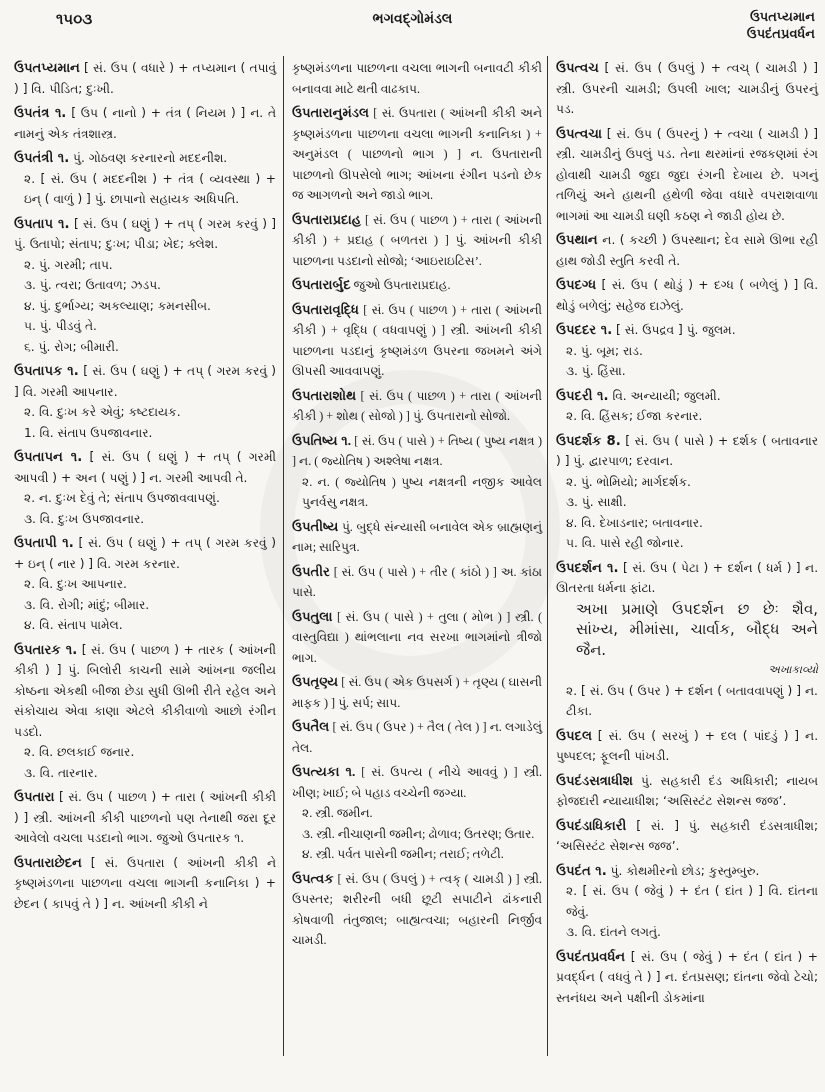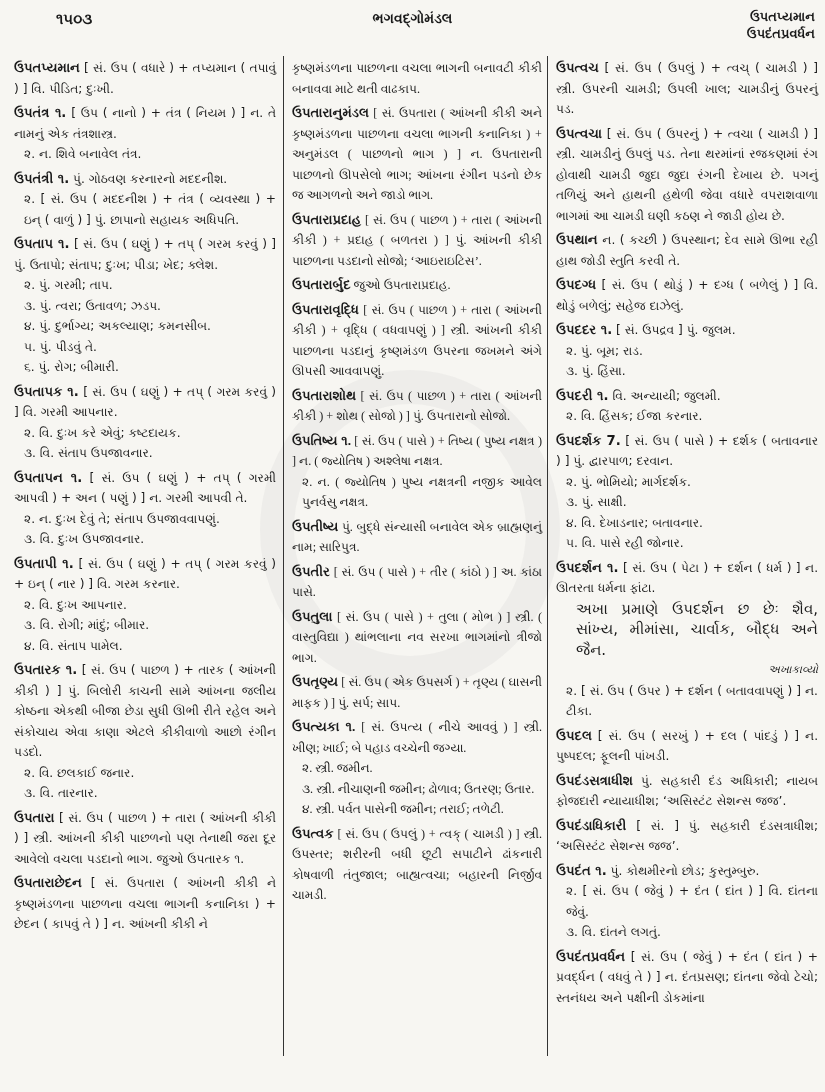--- a/index.html
+++ b/index.html
@@ -37,53 +37,54 @@
   </div>
 </div>
 
 <div class="watermark"></div>
 <div class="rule rule1"></div>
 <div class="rule rule2"></div>
 
 <div class="columns">
   <div class="col col1">
       <div class="entry"><span class="hw">ઉપતપ્યમાન</span> <span class="ety">[ સં. ઉપ ( વધારે ) + તપ્યમાન ( તપાવું ) ] વિ. પીડિત; દુઃખી.</span></div>
-      <div class="entry"><span class="hw">ઉપતંત્ર ૧.</span> <span class="ety">[ ઉપ ( નાનો ) + તંત્ર ( નિયમ ) ] ન. તે નામનું એક તંત્રશાસ્ત્ર.</span><div class="sense">૨. ન. શિવે બનાવેલ તંત્ર.</div></div>
+      <div class="entry"><span class="hw">ઉપતંત્ર ૧.</span> <span class="ety">[ ઉપ ( નાનો ) + તંત્ર ( નિયમ ) ] ન. તે નામનું એક તંત્રશાસ્ત્ર.</span></div>
       <div class="entry"><span class="hw">ઉપતંત્રી ૧.</span> <span class="ety">પું. ગોઠવણ કરનારનો મદદનીશ.</span><div class="sense">૨. [ સં. ઉપ ( મદદનીશ ) + તંત્ર ( વ્યવસ્થા ) + ઇન્ ( વાળું ) ] પું. છાપાનો સહાયક અધિપતિ.</div></div>
       <div class="entry"><span class="hw">ઉપતાપ ૧.</span> <span class="ety">[ સં. ઉપ ( ઘણું ) + તપ્ ( ગરમ કરવું ) ] પું. ઉતાપો; સંતાપ; દુઃખ; પીડા; ખેદ; ક્લેશ.</span><div class="sense">૨. પું. ગરમી; તાપ.</div><div class="sense">૩. પું. ત્વરા; ઉતાવળ; ઝડપ.</div><div class="sense">૪. પું. દુર્ભાગ્ય; અકલ્યાણ; કમનસીબ.</div><div class="sense">૫. પું. પીડવું તે.</div><div class="sense">૬. પું. રોગ; બીમારી.</div></div>
-      <div class="entry"><span class="hw">ઉપતાપક ૧.</span> <span class="ety">[ સં. ઉપ ( ઘણું ) + તપ્ ( ગરમ કરવું ) ] વિ. ગરમી આપનાર.</span><div class="sense">૨. વિ. દુઃખ કરે એવું; કષ્ટદાયક.</div><div class="sense">૩. વિ. સંતાપ ઉપજાવનાર.</div></div>
+      <div class="entry"><span class="hw">ઉપતાપક ૧.</span> <span class="ety">[ સં. ઉપ ( ઘણું ) + તપ્ ( ગરમ કરવું ) ] વિ. ગરમી આપનાર.</span><div class="sense">૨. વિ. દુઃખ કરે એવું; કષ્ટદાયક.</div><div class="sense">1. વિ. સંતાપ ઉપજાવનાર.</div></div>
       <div class="entry"><span class="hw">ઉપતાપન ૧.</span> <span class="ety">[ સં. ઉપ ( ઘણું ) + તપ્ ( ગરમી આપવી ) + અન ( પણું ) ] ન. ગરમી આપવી તે.</span><div class="sense">૨. ન. દુઃખ દેવું તે; સંતાપ ઉપજાવવાપણું.</div><div class="sense">૩. વિ. દુઃખ ઉપજાવનાર.</div></div>
       <div class="entry"><span class="hw">ઉપતાપી ૧.</span> <span class="ety">[ સં. ઉપ ( ઘણું ) + તપ્ ( ગરમ કરવું ) + ઇન્ ( નાર ) ] વિ. ગરમ કરનાર.</span><div class="sense">૨. વિ. દુઃખ આપનાર.</div><div class="sense">૩. વિ. રોગી; માંદું; બીમાર.</div><div class="sense">૪. વિ. સંતાપ પામેલ.</div></div>
       <div class="entry"><span class="hw">ઉપતારક ૧.</span> <span class="ety">[ સં. ઉપ ( પાછળ ) + તારક ( આંખની કીકી ) ] પું. બિલોરી કાચની સામે આંખના જલીય કોષ્ઠના એકથી બીજા છેડા સુધી ઊભી રીતે રહેલ અને સંકોચાય એવા કાણા એટલે કીકીવાળો આછો રંગીન પડદો.</span><div class="sense">૨. વિ. છલકાઈ જનાર.</div><div class="sense">૩. વિ. તારનાર.</div></div>
       <div class="entry"><span class="hw">ઉપતારા</span> <span class="ety">[ સં. ઉપ ( પાછળ ) + તારા ( આંખની કીકી ) ] સ્ત્રી. આંખની કીકી પાછળનો પણ તેનાથી જરા દૂર આવેલો વચલા પડદાનો ભાગ. જુઓ ઉપતારક ૧.</span></div>
       <div class="entry"><span class="hw">ઉપતારાછેદન</span> <span class="ety">[ સં. ઉપતારા ( આંખની કીકી ને કૃષ્ણમંડળના પાછળના વચલા ભાગની કનાનિકા ) + છેદન ( કાપવું તે ) ] ન. આંખની કીકી ને</span></div>
     </div>
   <div class="col col2">
       <div class="entry"><span class="ety">કૃષ્ણમંડળના પાછળના વચલા ભાગની બનાવટી કીકી બનાવવા માટે થતી વાઢકાપ.</span></div>
       <div class="entry"><span class="hw">ઉપતારાનુમંડલ</span> <span class="ety">[ સં. ઉપતારા ( આંખની કીકી અને કૃષ્ણમંડળના પાછળના વચલા ભાગની કનાનિકા ) + અનુમંડલ ( પાછળનો ભાગ ) ] ન. ઉપતારાની પાછળનો ઊપસેલો ભાગ; આંખના રંગીન પડનો છેક જ આગળનો અને જાડો ભાગ.</span></div>
       <div class="entry"><span class="hw">ઉપતારાપ્રદાહ</span> <span class="ety">[ સં. ઉપ ( પાછળ ) + તારા ( આંખની કીકી ) + પ્રદાહ ( બળતરા ) ] પું. આંખની કીકી પાછળના પડદાનો સોજો; ‘આઇરાઇટિસ’.</span></div>
       <div class="entry"><span class="hw">ઉપતારાર્બુદ</span> <span class="ety">જુઓ ઉપતારાપ્રદાહ.</span></div>
       <div class="entry"><span class="hw">ઉપતારાવૃદ્ધિ</span> <span class="ety">[ સં. ઉપ ( પાછળ ) + તારા ( આંખની કીકી ) + વૃદ્ધિ ( વધવાપણું ) ] સ્ત્રી. આંખની કીકી પાછળના પડદાનું કૃષ્ણમંડળ ઉપરના જખમને અંગે ઊપસી આવવાપણું.</span></div>
       <div class="entry"><span class="hw">ઉપતારાશોથ</span> <span class="ety">[ સં. ઉપ ( પાછળ ) + તારા ( આંખની કીકી ) + શોથ ( સોજો ) ] પું. ઉપતારાનો સોજો.</span></div>
       <div class="entry"><span class="hw">ઉપતિષ્ય ૧.</span> <span class="ety">[ સં. ઉપ ( પાસે ) + તિષ્ય ( પુષ્ય નક્ષત્ર ) ] ન. ( જ્યોતિષ ) અશ્લેષા નક્ષત્ર.</span><div class="sense">૨. ન. ( જ્યોતિષ ) પુષ્ય નક્ષત્રની નજીક આવેલ પુનર્વસુ નક્ષત્ર.</div></div>
       <div class="entry"><span class="hw">ઉપતીષ્ય</span> <span class="ety">પું. બુદ્ધે સંન્યાસી બનાવેલ એક બ્રાહ્મણનું નામ; સારિપુત્ર.</span></div>
       <div class="entry"><span class="hw">ઉપતીર</span> <span class="ety">[ સં. ઉપ ( પાસે ) + તીર ( કાંઠો ) ] અ. કાંઠા પાસે.</span></div>
       <div class="entry"><span class="hw">ઉપતુલા</span> <span class="ety">[ સં. ઉપ ( પાસે ) + તુલા ( મોભ ) ] સ્ત્રી. ( વાસ્તુવિદ્યા ) થાંભલાના નવ સરખા ભાગમાંનો ત્રીજો ભાગ.</span></div>
       <div class="entry"><span class="hw">ઉપતૃણ્ય</span> <span class="ety">[ સં. ઉપ ( એક ઉપસર્ગ ) + તૃણ્ય ( ઘાસની માફક ) ] પું. સર્પ; સાપ.</span></div>
+      <div class="entry"><span class="hw">ઉપતૈલ</span> <span class="ety">[ સં. ઉપ ( ઉપર ) + તૈલ ( તેલ ) ] ન. લગાડેલું તેલ.</span></div>
       <div class="entry"><span class="hw">ઉપત્યકા ૧.</span> <span class="ety">[ સં. ઉપત્ય ( નીચે આવવું ) ] સ્ત્રી. ખીણ; ખાઈ; બે પહાડ વચ્ચેની જગ્યા.</span><div class="sense">૨. સ્ત્રી. જમીન.</div><div class="sense">૩. સ્ત્રી. નીચાણની જમીન; ઢોળાવ; ઉતરણ; ઉતાર.</div><div class="sense">૪. સ્ત્રી. પર્વત પાસેની જમીન; તરાઈ; તળેટી.</div></div>
       <div class="entry"><span class="hw">ઉપત્વક</span> <span class="ety">[ સં. ઉપ ( ઉપલું ) + ત્વક્ ( ચામડી ) ] સ્ત્રી. ઉપસ્તર; શરીરની બધી છૂટી સપાટીને ઢાંકનારી કોષવાળી તંતુજાલ; બાહ્યત્વચા; બહારની નિર્જીવ ચામડી.</span></div>
     </div>
   <div class="col col3">
       <div class="entry"><span class="hw">ઉપત્વચ</span> <span class="ety">[ સં. ઉપ ( ઉપલું ) + ત્વચ્ ( ચામડી ) ] સ્ત્રી. ઉપરની ચામડી; ઉપલી ખાલ; ચામડીનું ઉપરનું પડ.</span></div>
       <div class="entry"><span class="hw">ઉપત્વચા</span> <span class="ety">[ સં. ઉપ ( ઉપરનું ) + ત્વચા ( ચામડી ) ] સ્ત્રી. ચામડીનું ઉપલું પડ. તેના થરમાંનાં રજકણમાં રંગ હોવાથી ચામડી જુદા જુદા રંગની દેખાય છે. પગનું તળિયું અને હાથની હથેળી જેવા વધારે વપરાશવાળા ભાગમાં આ ચામડી ઘણી કઠણ ને જાડી હોય છે.</span></div>
       <div class="entry"><span class="hw">ઉપથાન</span> <span class="ety">ન. ( કચ્છી ) ઉપસ્થાન; દેવ સામે ઊભા રહી હાથ જોડી સ્તુતિ કરવી તે.</span></div>
       <div class="entry"><span class="hw">ઉપદગ્ધ</span> <span class="ety">[ સં. ઉપ ( થોડું ) + દગ્ધ ( બળેલું ) ] વિ. થોડું બળેલું; સહેજ દાઝેલું.</span></div>
       <div class="entry"><span class="hw">ઉપદદર ૧.</span> <span class="ety">[ સં. ઉપદ્રવ ] પું. જુલમ.</span><div class="sense">૨. પું. બૂમ; રાડ.</div><div class="sense">૩. પું. હિંસા.</div></div>
       <div class="entry"><span class="hw">ઉપદરી ૧.</span> <span class="ety">વિ. અન્યાયી; જુલમી.</span><div class="sense">૨. વિ. હિંસક; ઈજા કરનાર.</div></div>
-      <div class="entry"><span class="hw">ઉપદર્શક 7.</span> <span class="ety">[ સં. ઉપ ( પાસે ) + દર્શક ( બતાવનાર ) ] પું. દ્વારપાળ; દરવાન.</span><div class="sense">૨. પું. ભોમિયો; માર્ગદર્શક.</div><div class="sense">૩. પું. સાક્ષી.</div><div class="sense">૪. વિ. દેખાડનાર; બતાવનાર.</div><div class="sense">૫. વિ. પાસે રહી જોનાર.</div></div>
+      <div class="entry"><span class="hw">ઉપદર્શક 8.</span> <span class="ety">[ સં. ઉપ ( પાસે ) + દર્શક ( બતાવનાર ) ] પું. દ્વારપાળ; દરવાન.</span><div class="sense">૨. પું. ભોમિયો; માર્ગદર્શક.</div><div class="sense">૩. પું. સાક્ષી.</div><div class="sense">૪. વિ. દેખાડનાર; બતાવનાર.</div><div class="sense">૫. વિ. પાસે રહી જોનાર.</div></div>
       <div class="entry"><span class="hw">ઉપદર્શન ૧.</span> <span class="ety">[ સં. ઉપ ( પેટા ) + દર્શન ( ધર્મ ) ] ન. ઊતરતા ધર્મના ફાંટા.</span><div class="quote">અખા પ્રમાણે ઉપદર્શન છ છેઃ શૈવ, સાંખ્ય, મીમાંસા, ચાર્વાક, બૌદ્ધ અને જૈન.</div><div class="attrib">અખાકાવ્યો</div><div class="sense">૨. [ સં. ઉપ ( ઉપર ) + દર્શન ( બતાવવાપણું ) ] ન. ટીકા.</div></div>
       <div class="entry"><span class="hw">ઉપદલ</span> <span class="ety">[ સં. ઉપ ( સરખું ) + દલ ( પાંદડું ) ] ન. પુષ્પદલ; ફૂલની પાંખડી.</span></div>
       <div class="entry"><span class="hw">ઉપદંડસત્રાધીશ</span> <span class="ety">પું. સહકારી દંડ અધિકારી; નાયબ ફોજદારી ન્યાયાધીશ; ‘અસિસ્ટંટ સેશન્સ જજ’.</span></div>
       <div class="entry"><span class="hw">ઉપદંડાધિકારી</span> <span class="ety">[ સં. ] પું. સહકારી દંડસત્રાધીશ; ‘અસિસ્ટંટ સેશન્સ જજ’.</span></div>
       <div class="entry"><span class="hw">ઉપદંત ૧.</span> <span class="ety">પું. કોથમીરનો છોડ; કુસ્તુમ્બુરુ.</span><div class="sense">૨. [ સં. ઉપ ( જેવું ) + દંત ( દાંત ) ] વિ. દાંતના જેવું.</div><div class="sense">૩. વિ. દાંતને લગતું.</div></div>
       <div class="entry"><span class="hw">ઉપદંતપ્રવર્ધન</span> <span class="ety">[ સં. ઉપ ( જેવું ) + દંત ( દાંત ) + પ્રવર્દ્ધન ( વધવું તે ) ] ન. દંતપ્રસણ; દાંતના જેવો ટેચો; સ્તનંધય અને પક્ષીની ડોકમાંના</span></div>
     </div>
 </div>
 
 </body></html>

